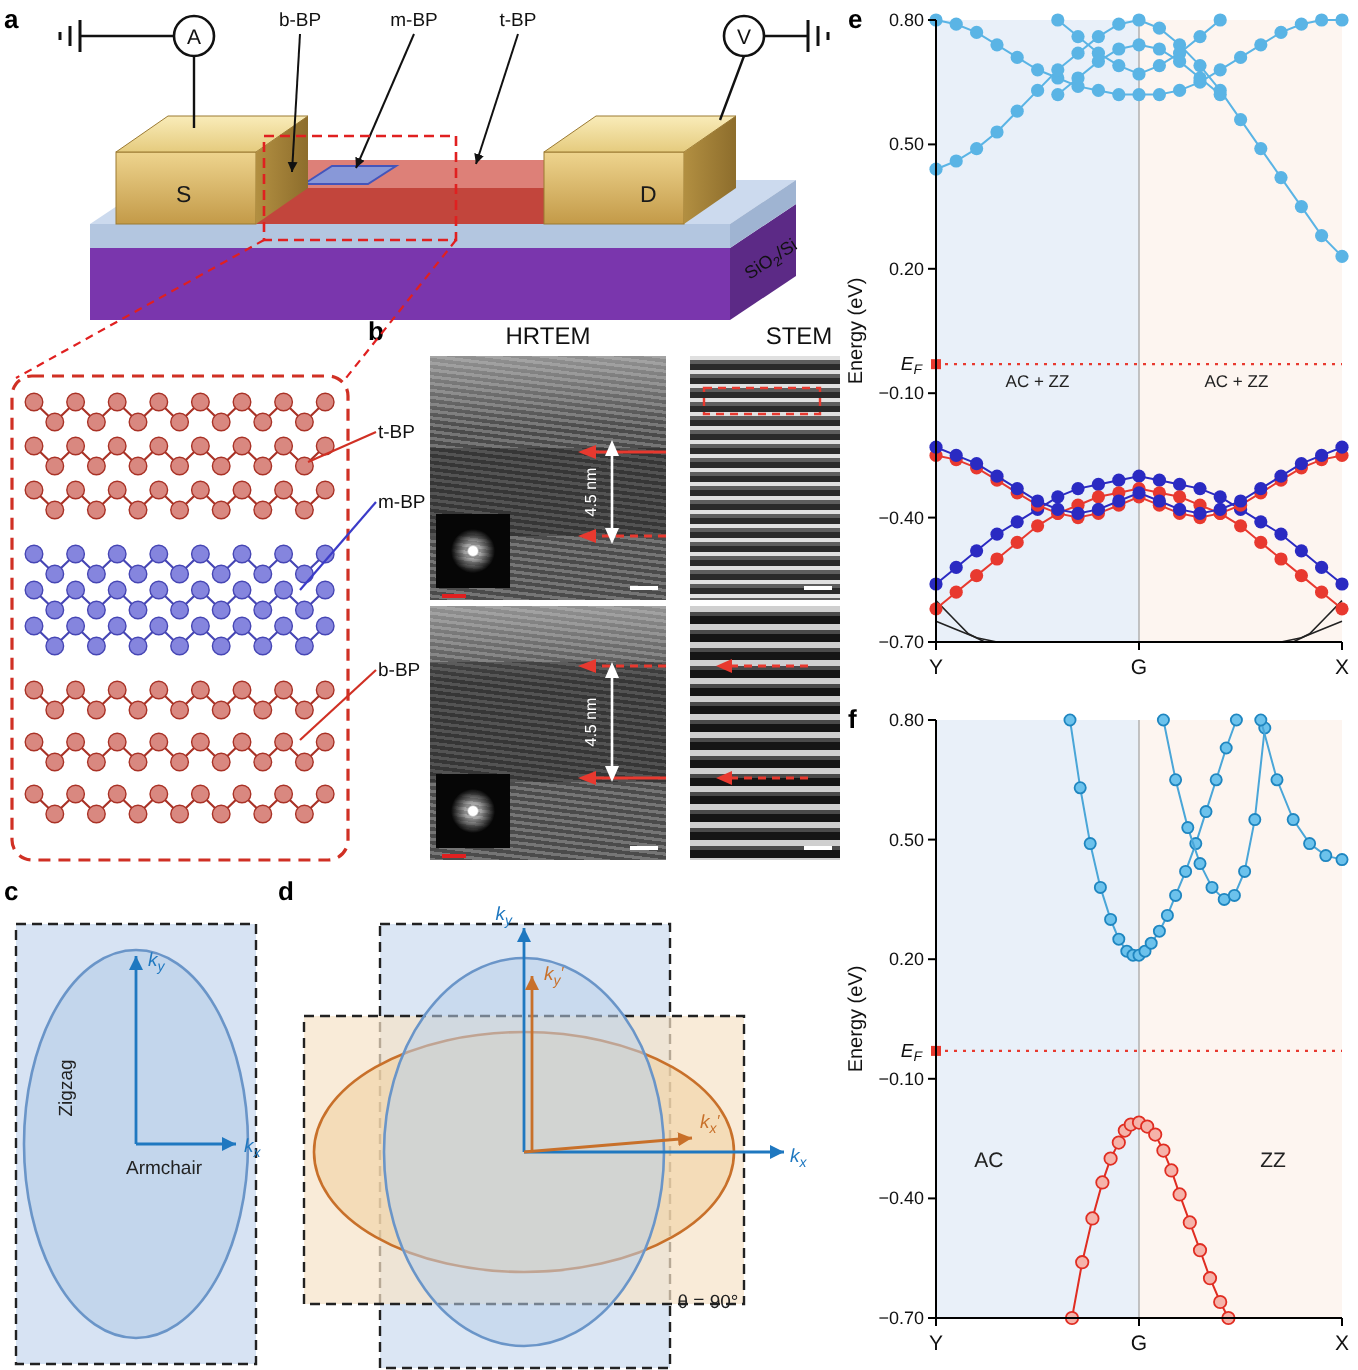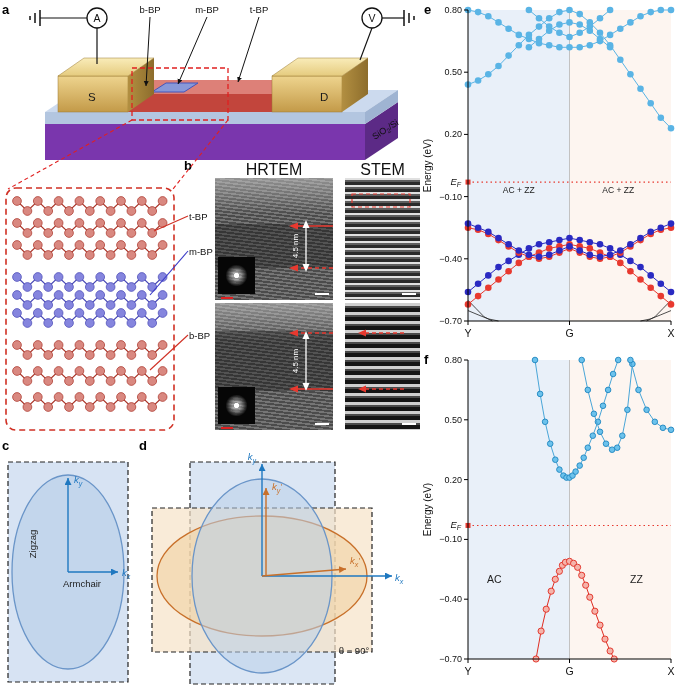--- a/index.html
+++ b/index.html
@@ -1,21 +1,21 @@
 <!DOCTYPE html>
 <html><head>
 <meta charset="utf-8">
 <style>
   html,body{margin:0;padding:0;background:#fff;}
   #fig{position:relative;width:679px;height:685px;background:#fff;overflow:hidden;
        font-family:"Liberation Sans",sans-serif;color:#111;}
   svg{position:absolute;}
   svg text{font-family:"Liberation Sans",sans-serif;}
   .plabel{position:absolute;font-size:13px;font-weight:bold;color:#000;}
-  .bhdr{position:absolute;text-align:center;font-size:16px;color:#111;}
+  .bhdr{position:absolute;text-align:center;font-size:12px;color:#111;}
   .micro{position:absolute;overflow:hidden;}
   .hrtem{background:
      linear-gradient(180deg, rgba(205,205,205,.55), rgba(255,255,255,0) 30%),
      repeating-linear-gradient(187deg,#757575 0 1.6px,#4b4b4b 1.6px 3.4px);}
   .stem1{background:repeating-linear-gradient(180deg,#e0e0e0 0 2px,#5e5e5e 2px 4px,#2a2a2a 4px 7px);}
   .stem2{background:repeating-linear-gradient(180deg,#cfcfcf 0 3px,#4a4a4a 3px 5px,#151515 5px 9px);}
   .band{position:absolute;left:0;right:0;background:rgba(8,8,8,.30);}
   .fft{position:absolute;left:3px;bottom:6px;width:37px;height:37px;
        background:radial-gradient(circle at 50% 50%, #fff 0 2.2px, rgba(255,255,255,.35) 3px 4px, #060606 11px);}
   .rbar{position:absolute;left:6px;bottom:1px;width:12px;height:2.5px;background:#e02020;}
@@ -251,21 +251,21 @@
         <circle cx="137.8" cy="211" r="4.4" fill="#d98880" stroke="#a93226" stroke-width="0.7"></circle>
         <circle cx="148.20000000000002" cy="221" r="4.4" fill="#d98880" stroke="#a93226" stroke-width="0.7"></circle>
         <circle cx="158.6" cy="211" r="4.4" fill="#d98880" stroke="#a93226" stroke-width="0.7"></circle>
       </g>
   </svg>
   <div class="bp-side" style="left:189px;top:211px">t-BP</div>
   <div class="bp-side" style="left:189px;top:246px">m-BP</div>
   <div class="bp-side" style="left:189px;top:330px">b-BP</div>
 
   <div class="bhdr" style="left:215px;top:161px;width:118px">HRTEM</div>
-  <div class="bhdr" style="left:345px;top:161px;width:75px">STEM</div>
+  <div class="bhdr" style="left:362px;top:161px;width:75px">STEM</div>
 
   <div class="micro hrtem" style="left:215px;top:178px;width:118px;height:122px">
     <div class="band" style="top:46px;height:44px"></div>
     <div class="fft"></div>
     <div class="rbar"></div>
     <div class="wbar"></div>
   </div>
   <div class="micro hrtem" style="left:215px;top:303px;width:118px;height:127px">
     <div class="band" style="top:28px;height:60px"></div>
     <div class="fft"></div>

